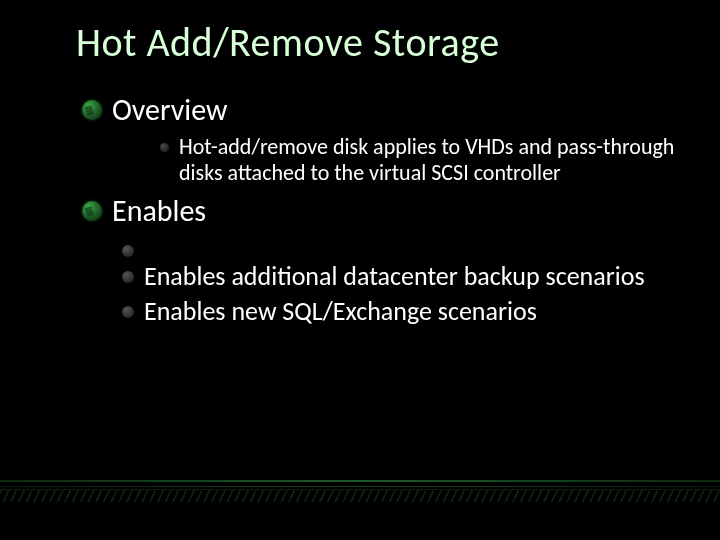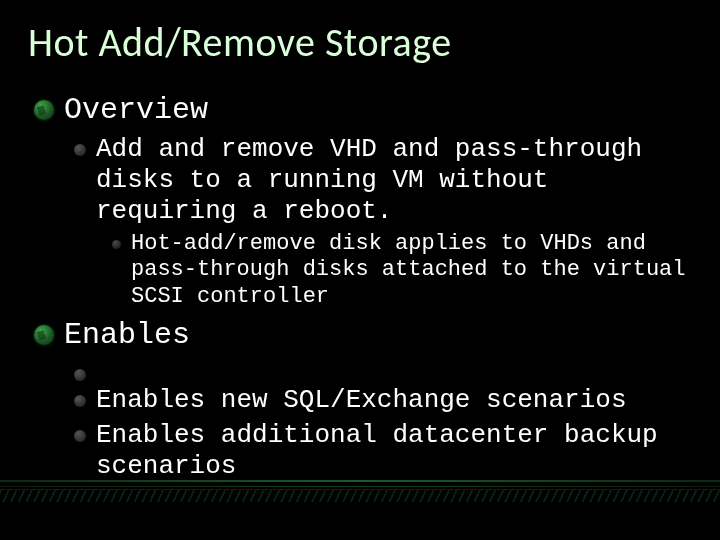--- a/index.html
+++ b/index.html
@@ -11,31 +11,31 @@
     color: #fff;
     font-family: "Segoe UI", "Calibri", Arial, sans-serif;
     overflow: hidden;
     position: relative;
   }
   .slide {
     width: 720px;
     height: 540px;
     position: relative;
     box-sizing: border-box;
+    padding-left: 48px;
   }
   .title {
     font-size: 40px;
     font-weight: 400;
     color: #d8ffd8;
     padding: 18px 0 0 28px;
     letter-spacing: 0.5px;
   }
   .content {
     padding: 18px 30px 0 34px;
-    font-family: Liberation Mono, monospace;
   }
   .l1 {
     display: flex;
     align-items: flex-start;
     margin: 8px 0 6px 0;
   }
   .l1 .bullet {
     flex: 0 0 auto;
     width: 20px;
     height: 20px;
@@ -141,47 +141,43 @@
 
   <div class="title">Hot Add/Remove Storage</div>
 
   <div class="content">
 
     <div class="l1">
       <div class="bullet"></div>
       <div class="txt">Overview</div>
     </div>
 
-    <div class="l2">
-      <div class="bullet"></div>
-      <div class="txt">Add and remove VHD and pass-through disks to a running VM without requiring a reboot.</div>
-    </div>
 
     <div class="l3">
       <div class="bullet"></div>
       <div class="txt">Hot-add/remove disk applies to VHDs and pass-through disks attached to the virtual SCSI controller</div>
     </div>
 
     <div class="l1">
       <div class="bullet"></div>
       <div class="txt">Enables</div>
     </div>
 
     <div class="l2">
       <div class="bullet"></div>
     </div>
 
     <div class="l2">
       <div class="bullet"></div>
-      <div class="txt">Enables new SQL/Exchange scenarios</div>
+      <div class="txt">Enables additional datacenter backup scenarios</div>
     </div>
 
     <div class="l2">
       <div class="bullet"></div>
-      <div class="txt">Enables additional datacenter backup scenarios</div>
+      <div class="txt">Enables new SQL/Exchange scenarios</div>
     </div>
 
   </div>
 
   <div class="footer-deco">
     <div class="line1"></div>
     <div class="line2"></div>
     <div class="hatch"></div>
   </div>
 

